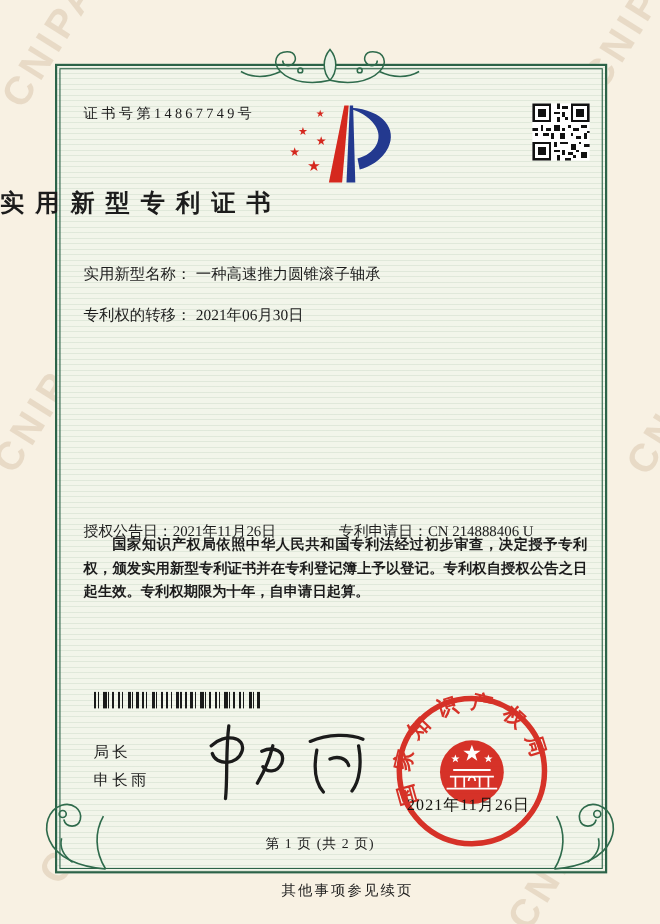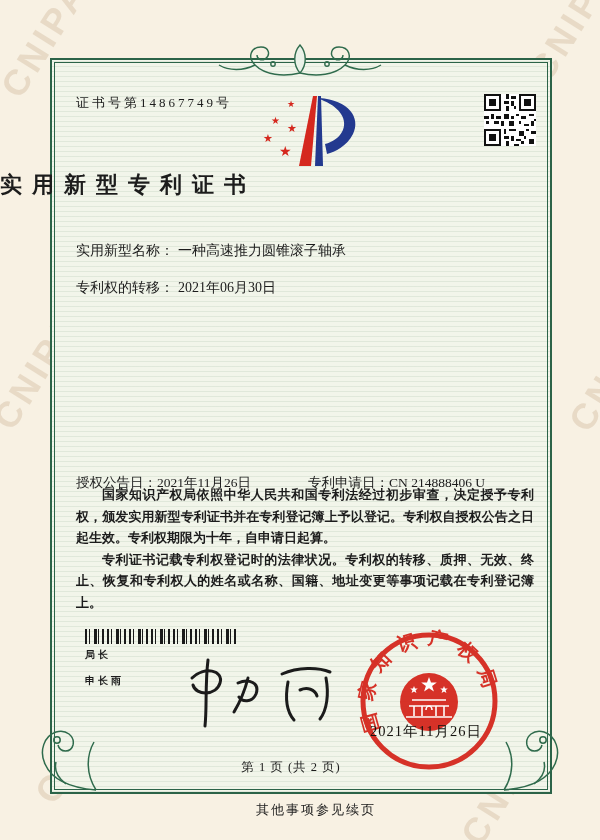--- a/index.html
+++ b/index.html
@@ -53,21 +53,21 @@
   .barcode{
     position:absolute;left:85px;top:629px;width:154px;height:15px;
     background:repeating-linear-gradient(90deg,
       #1a1a1a 0 2px, transparent 2px 4px,
       #1a1a1a 4px 5px, transparent 5px 9px,
       #1a1a1a 9px 12px, transparent 12px 13px,
       #1a1a1a 13px 14px, transparent 14px 17px,
       #1a1a1a 17px 19px, transparent 19px 22px);
   }
   
-  .signer{position:absolute;left:85px;top:642px;font-size:10px;letter-spacing:3px;line-height:26px;font-weight:bold;}
+  .signer{position:absolute;left:85px;top:672px;font-size:14px;letter-spacing:3px;line-height:26px;}
   .sig{position:absolute;left:178px;top:650px;width:160px;height:80px;}
   
   .seal{position:absolute;left:356px;top:628px;width:146px;height:146px;opacity:0.95;}
   .seal-date{
     position:absolute;left:370px;top:722px;width:150px;
     font-size:14.5px;letter-spacing:1px;color:#15130f;white-space:nowrap;
   }
   
   .page-info{position:absolute;left:0;top:759px;width:582px;text-align:center;font-size:12.5px;letter-spacing:1px;}
   .cont-note{position:absolute;left:0;top:801px;width:600px;text-align:center;font-size:13px;letter-spacing:2px;padding-left:16px;}
@@ -163,21 +163,20 @@
 
   <div class="grant-row">
     <span>授权公告日：</span><span>2021年11月26日</span>
     <span class="grant-no">
       <span>专利申请日：</span><span>CN 214888406 U</span>
     </span>
   </div>
 
   <div class="paras">
     <p>国家知识产权局依照中华人民共和国专利法经过初步审查，决定授予专利权，颁发实用新型专利证书并在专利登记簿上予以登记。专利权自授权公告之日起生效。专利权期限为十年，自申请日起算。</p>
-    <p>专利证书记载专利权登记时的法律状况。专利权的转移、质押、无效、终止、恢复和专利权人的姓名或名称、国籍、地址变更等事项记载在专利登记簿上。</p>
   </div>
 
   <div class="barcode"></div>
 
   <div class="signer">
     <div>局长</div>
     <div>申长雨</div>
   </div>
 
   <svg class="sig" viewBox="0 0 160 80">

